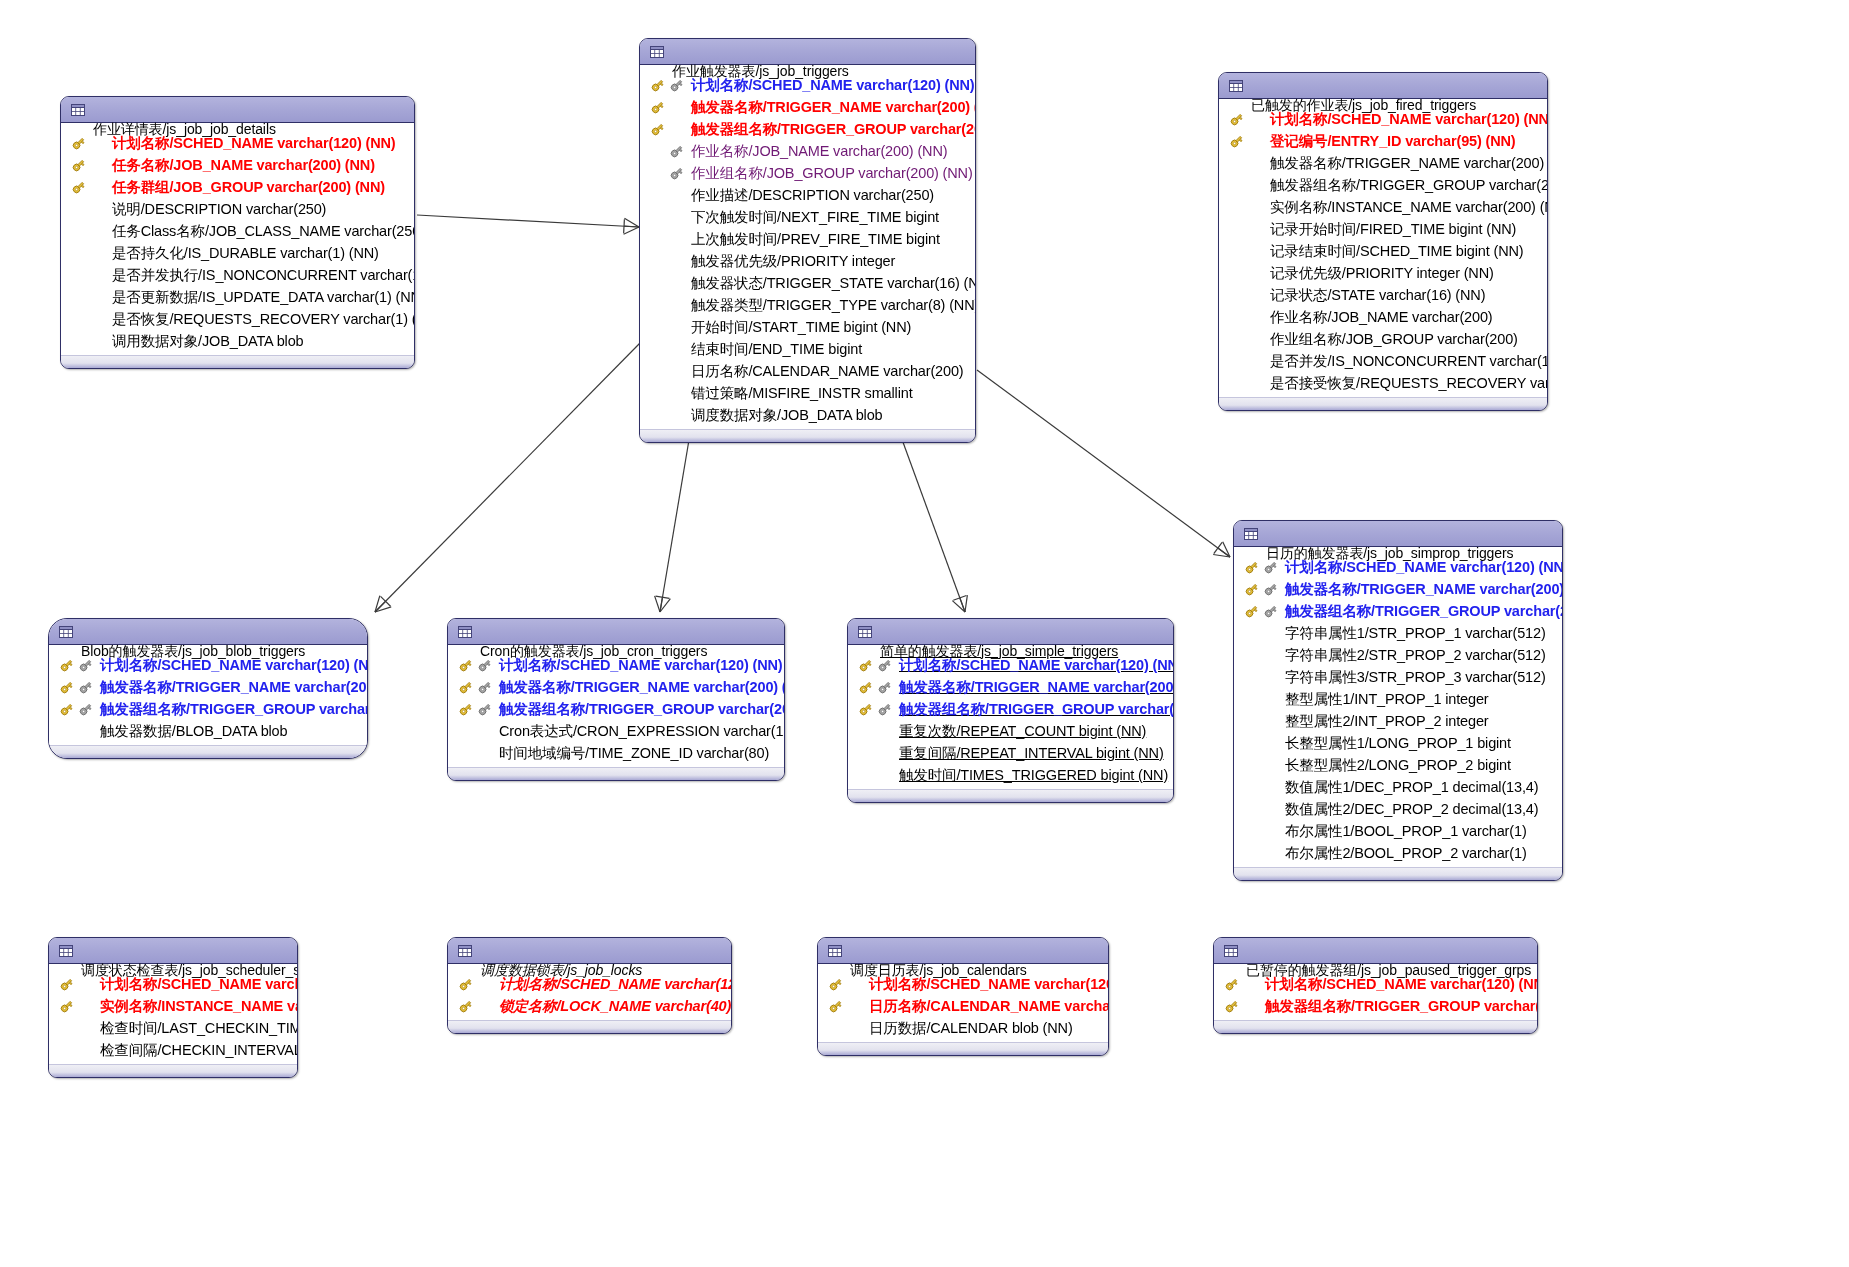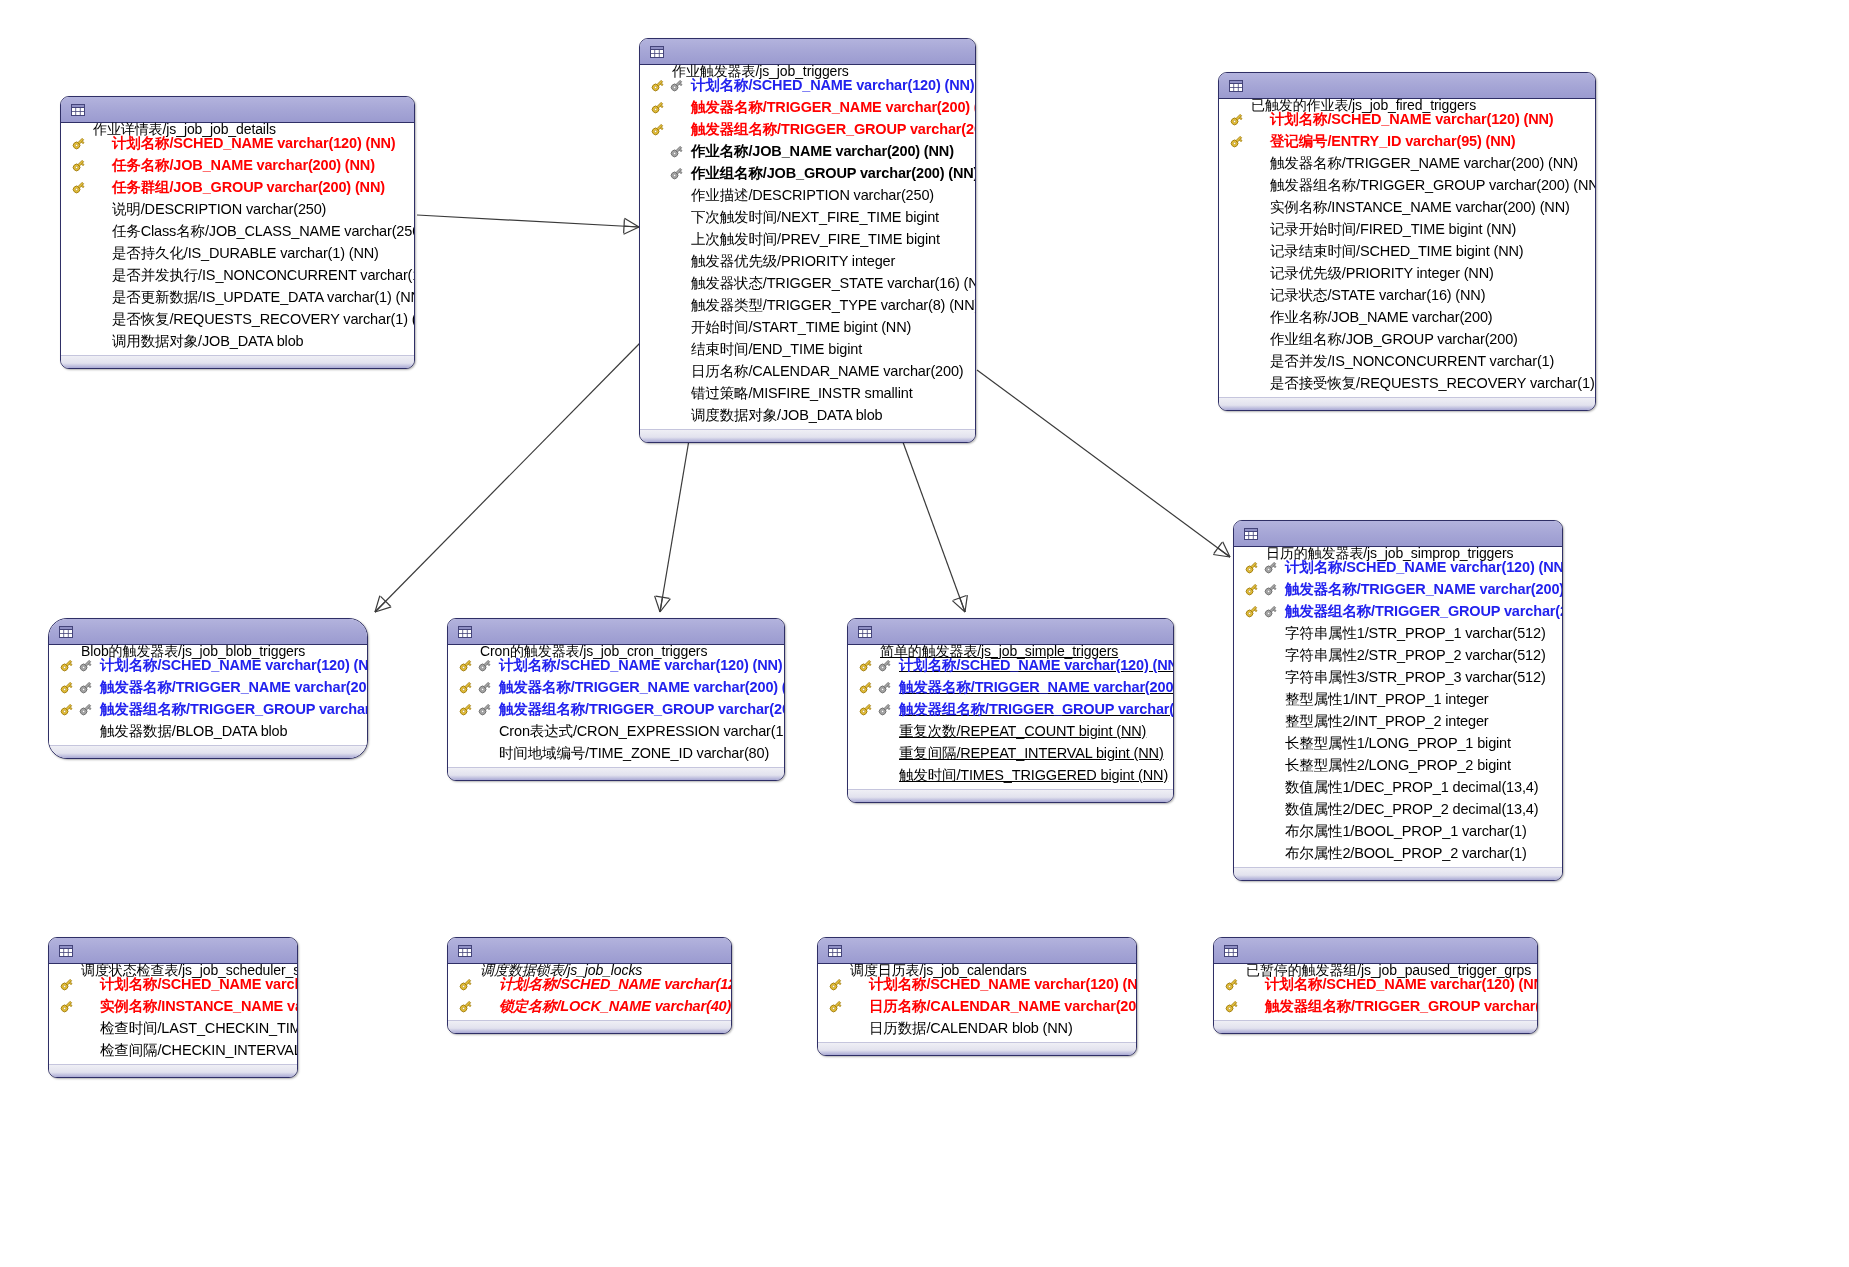--- a/index.html
+++ b/index.html
@@ -82,21 +82,21 @@
     justify-content: center;
   }
   .key-icon { width: 15px; height: 15px; display: block; }
   .attr-label {
     font-size: 14.5px;
     margin-left: 5px;
     letter-spacing: -0.15px;
   }
   .pk   { color: #ff0000; font-weight: bold; }
   .pkfk { color: #2222ee; font-weight: bold; }
-  .fk   { color: #000000; font-weight: bold; text-align: right; }
+  .fk   { color: #701a75; font-weight: normal; text-align: right; }
   .plain{ color: #000000; font-weight: normal; }
   .entity-footer {
     height: 12px;
     background: linear-gradient(to bottom, #efeff5 0%, #e2e2ee 60%, #a9a9d4 100%);
     border-top: 1px solid #c5c5dd;
   }
 </style>
 </head>
 <body>
 
@@ -375,21 +375,21 @@
             <span class="attr-label plain">错过策略/MISFIRE_INSTR smallint</span>
           </div>
           <div class="attr">
             <span class="keyslot"></span>
             <span class="keyslot"></span>
             <span class="attr-label plain">调度数据对象/JOB_DATA blob</span>
           </div>
         </div>
         <div class="entity-footer"></div>
       </div>
-      <div class="entity" style="left: 1218px; top: 72px; width: 378px;">
+      <div class="entity" style="left: 1218px; top: 72px; width: 330px;">
         <div class="entity-header">
           <svg class="tbl-icon" viewBox="0 0 14 12">
             <rect x="0.5" y="0.5" width="13" height="11" fill="#ffffff" stroke="#44447a"></rect>
             <rect x="0.5" y="0.5" width="13" height="3" fill="#8f8fc4" stroke="#44447a"></rect>
             <line x1="4.7" y1="3.5" x2="4.7" y2="11.5" stroke="#44447a" stroke-width="0.8"></line>
             <line x1="9.3" y1="3.5" x2="9.3" y2="11.5" stroke="#44447a" stroke-width="0.8"></line>
             <line x1="0.5" y1="7.5" x2="13.5" y2="7.5" stroke="#44447a" stroke-width="0.8"></line>
           </svg>
           <span class="entity-title">已触发的作业表/js_job_fired_triggers</span>
         </div>
@@ -990,21 +990,21 @@
                   <rect x="11.3" y="9.1" width="1.5" height="2.4" fill="#e8c33a" stroke="#a07c10" stroke-width="0.9"></rect>
                 </g>
               </svg>
             </span>
             <span class="keyslot"></span>
             <span class="attr-label pk">锁定名称/LOCK_NAME varchar(40) (NN)</span>
           </div>
         </div>
         <div class="entity-footer"></div>
       </div>
-      <div class="entity" style="left: 817px; top: 937px; width: 320px;">
+      <div class="entity" style="left: 817px; top: 937px; width: 292px;">
         <div class="entity-header">
           <svg class="tbl-icon" viewBox="0 0 14 12">
             <rect x="0.5" y="0.5" width="13" height="11" fill="#ffffff" stroke="#44447a"></rect>
             <rect x="0.5" y="0.5" width="13" height="3" fill="#8f8fc4" stroke="#44447a"></rect>
             <line x1="4.7" y1="3.5" x2="4.7" y2="11.5" stroke="#44447a" stroke-width="0.8"></line>
             <line x1="9.3" y1="3.5" x2="9.3" y2="11.5" stroke="#44447a" stroke-width="0.8"></line>
             <line x1="0.5" y1="7.5" x2="13.5" y2="7.5" stroke="#44447a" stroke-width="0.8"></line>
           </svg>
           <span class="entity-title">调度日历表/js_job_calendars</span>
         </div>

